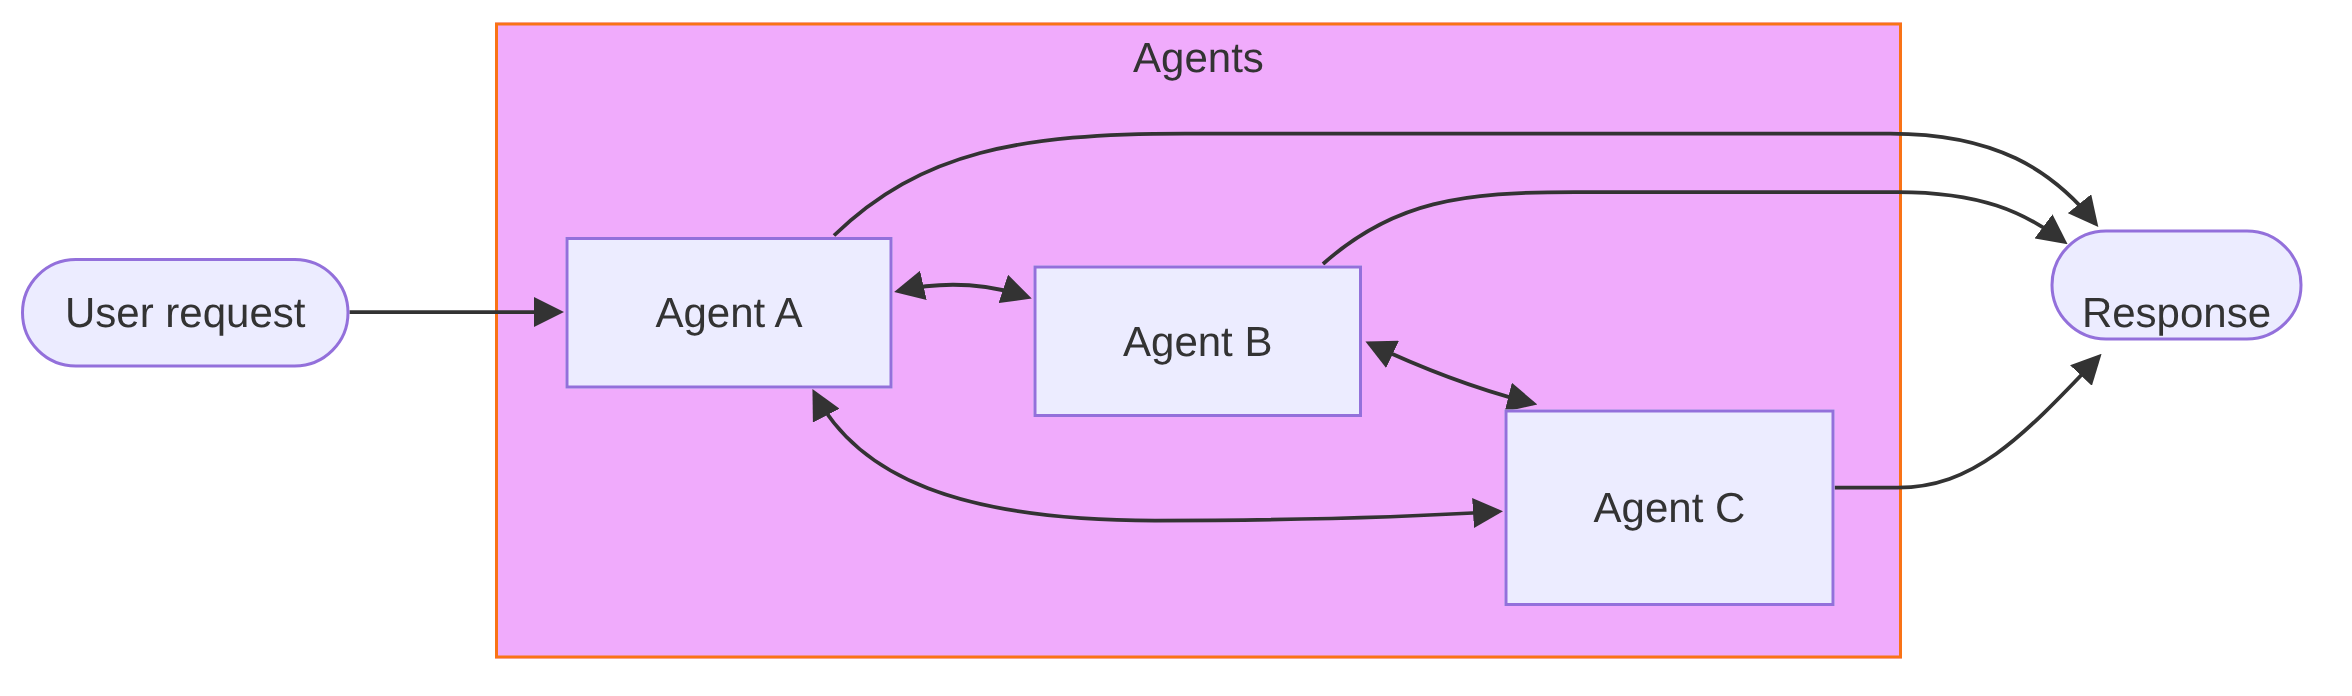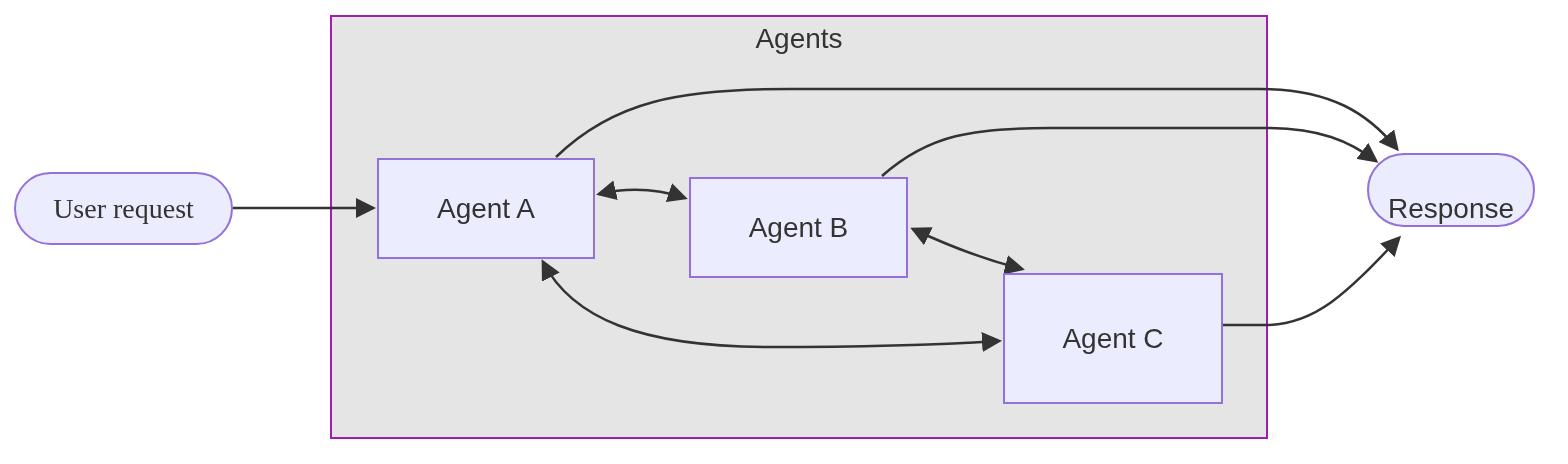--- a/index.html
+++ b/index.html
@@ -14,22 +14,22 @@
     height: 464px;
     background: #ffffff;
     overflow: hidden;
   }
   .cluster {
     position: absolute;
     left: 330px;
     top: 15px;
     width: 938px;
     height: 424px;
-    background: #e5e5e5;
-    border: 2px solid #a21caf;
+    background: #f0abfc;
+    border: 2px solid #f97316;
     z-index: 1;
     box-sizing: border-box;
     padding-left: 26px;
   }
   .cluster-label {
     position: absolute;
     top: 6px;
     left: 0;
     width: 100%;
     text-align: center;
@@ -49,21 +49,21 @@
     border: 2px solid #9370db;
     color: #333333;
     font-size: 28px;
     display: flex;
     align-items: center;
     justify-content: center;
     z-index: 3;
     white-space: nowrap;
   }
   .stadium { border-radius: 40px; }
-  #node-user-request { left: 14px;  top: 172px; width: 219px; height: 73px; font-family: Liberation Serif, serif; }
+  #node-user-request { left: 14px;  top: 172px; width: 219px; height: 73px; }
   #node-agent-a      { left: 377px; top: 158px; width: 218px; height: 101px; }
   #node-agent-b      { left: 689px; top: 177px; width: 219px; height: 101px; }
   #node-agent-c      { left: 1003px;top: 273px; width: 220px; height: 131px; }
   #node-response     { left: 1367px;top: 153px; width: 168px; height: 74px; align-items: flex-end; }
 </style>
 </head>
 <body>
 
 <div id="canvas">
 

